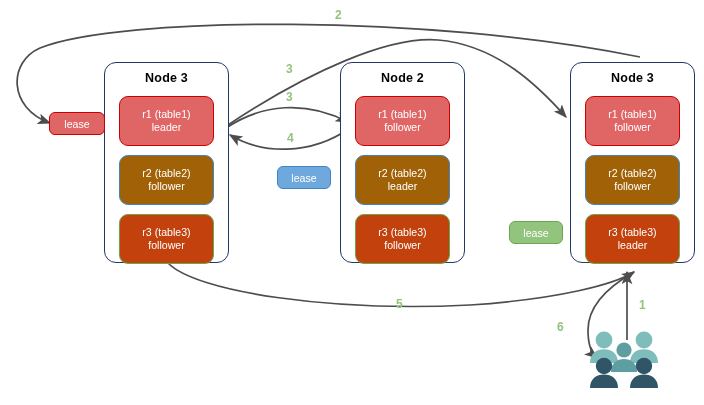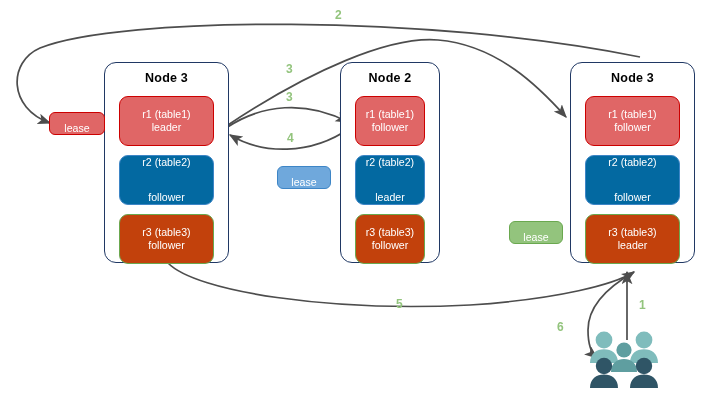--- a/index.html
+++ b/index.html
@@ -58,31 +58,31 @@
     flex-direction: column;
     align-items: center;
     justify-content: center;
     color: #ffffff;
     font-size: 10.6px;
     line-height: 13.5px;
     text-align: center;
   }
   .replica .ln { display: block; }
   .rep-red   { background: #e06666; border: 1.6px solid #cc0000; }
-  .rep-blue  { background: #0369a1; border: 1.6px solid #3d85c6; justify-content: space-between; }
+  .rep-blue  { background: #a16207; border: 1.6px solid #3d85c6; }
   .rep-green { background: #c2410c; border: 1.6px solid #6aa84f; }
 
   
   .lease {
     position: absolute;
     box-sizing: border-box;
     height: 23px;
     border-radius: 6px;
     display: flex;
-    align-items: flex-end;
+    align-items: center;
     justify-content: center;
     color: #ffffff;
     font-size: 10.6px;
     z-index: 4;
   }
   .lease-red   { background: #e06666; border: 1.6px solid #cc0000; }
   .lease-blue  { background: #6fa8dc; border: 1.6px solid #3d85c6; }
   .lease-green { background: #93c47d; border: 1.6px solid #6aa84f; }
 
   
@@ -160,21 +160,21 @@
       <span class="ln">r2 (table2)</span>
       <span class="ln">follower</span>
     </div>
 
     <div class="replica rep-green" style="top:151px;">
       <span class="ln">r3 (table3)</span>
       <span class="ln">follower</span>
     </div>
   </div>
 
-  <div class="node-card" style="left:340px; top:62px; width:100px; height:201px;padding-left:44px;">
+  <div class="node-card" style="left:340px; top:62px; width:125px; height:201px;padding-left:44px;">
     <div class="node-title">Node 2</div>
 
     <div class="replica rep-red" style="top:33px;">
       <span class="ln">r1 (table1)</span>
       <span class="ln">follower</span>
     </div>
 
     <div class="replica rep-blue" style="top:92px;">
       <span class="ln">r2 (table2)</span>
       <span class="ln">leader</span>

